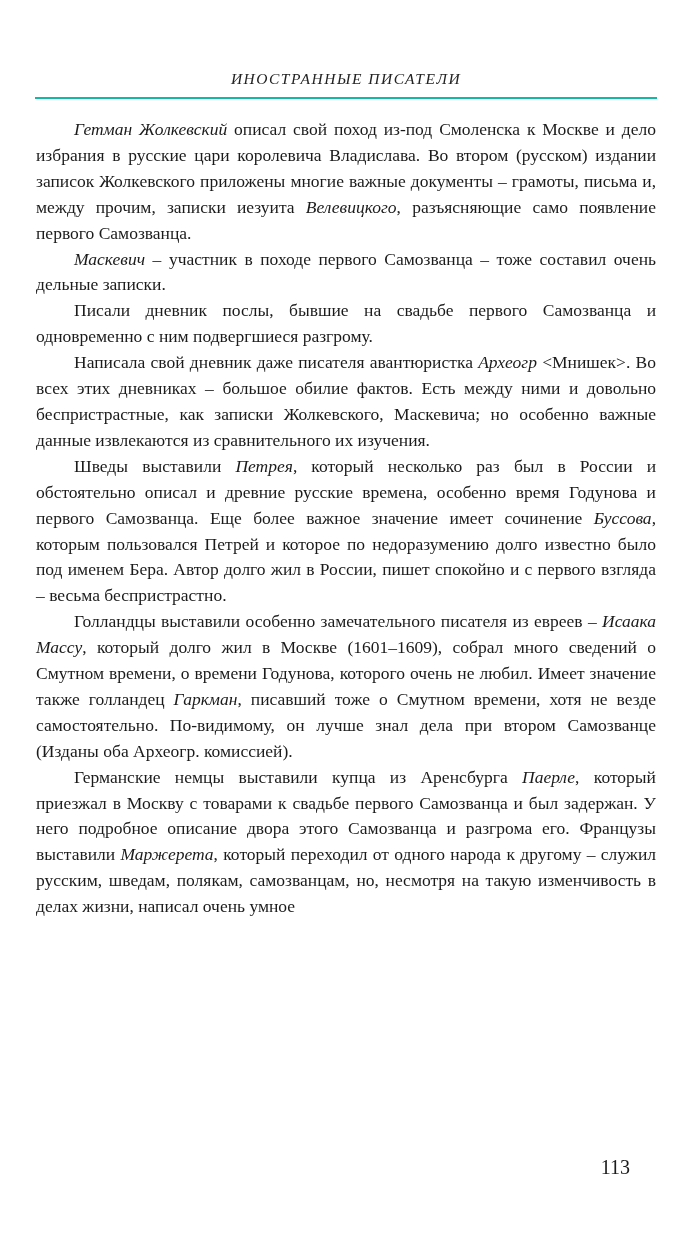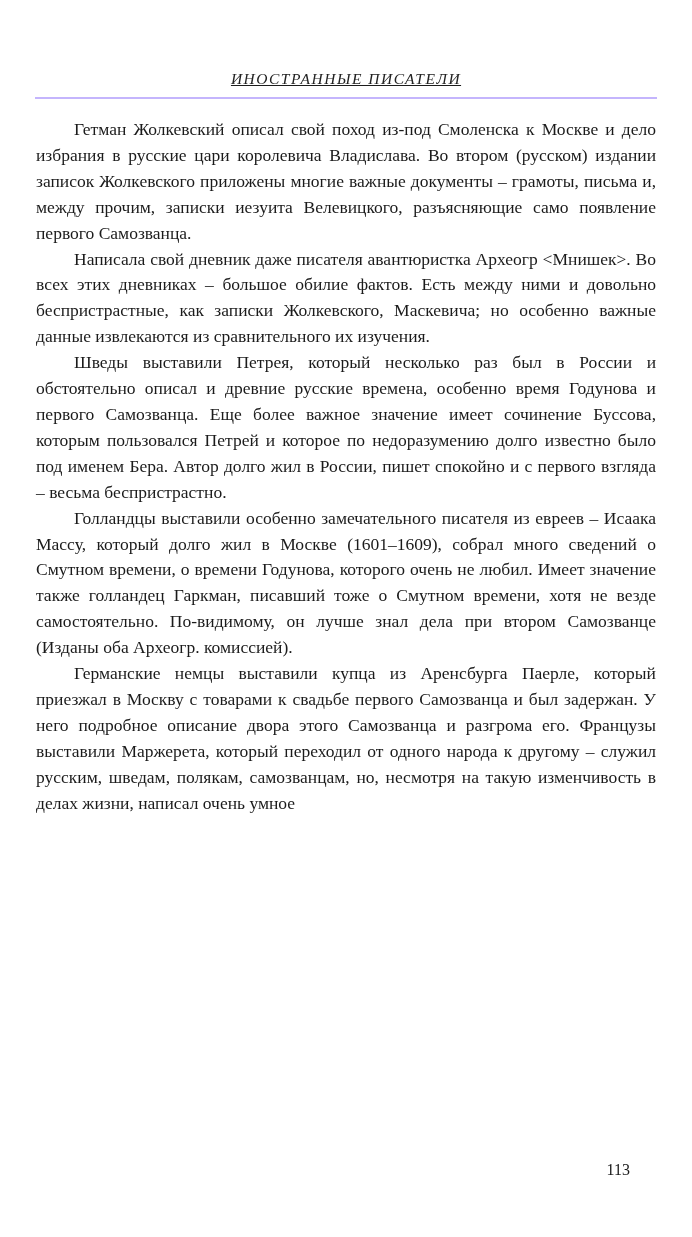--- a/index.html
+++ b/index.html
@@ -17,23 +17,22 @@
     font-family: "Liberation Serif", "DejaVu Serif", serif;
     overflow: hidden;
     box-sizing: border-box;
   }
   .running-header {
     position: absolute;
     top: 70px;
     left: 35px;
     right: 35px;
     text-align: center;
-    border-bottom: 2px solid #c4b5fd;
+    border-bottom: 2px solid #14b8a6;
     padding-bottom: 9px;
-    text-decoration: underline;
   }
   .running-header .header-text {
     font-style: italic;
     font-size: 15.5px;
     letter-spacing: 1.5px;
     color: #222;
   }
   .body-text {
     position: absolute;
     top: 117px;
@@ -44,40 +43,43 @@
     line-height: 25.9px;
     hyphens: auto;
     -webkit-hyphens: auto;
   }
   .body-text p.para {
     margin: 0;
     padding: 0;
     text-indent: 38px;
   }
   .body-text .it {
+    font-style: italic;
   }
   .page-number {
     position: absolute;
     right: 62px;
     bottom: 58px;
-    font-size: 16px;
+    font-size: 20px;
     color: #1b1b1b;
   }
 </style>
 </head>
 <body>
 
 <div class="page">
 
   <div class="running-header">
     <span class="header-text">ИНОСТРАННЫЕ ПИСАТЕЛИ</span>
   </div>
 
   <div class="body-text">
       <p class="para"><span class="it">Гетман Жолкевский</span><span> описал свой поход из-под Смоленска к Москве и дело избрания в русские цари королевича Владислава. Во втором (русском) издании записок Жолкевского приложены многие важные документы – грамоты, письма и, между прочим, записки иезуита </span><span class="it">Велевицкого</span><span>, разъясняющие само появление первого Самозванца.</span></p>
+      <p class="para"><span class="it">Маскевич</span><span> – участник в походе первого Самозванца – тоже составил очень дельные записки.</span></p>
+      <p class="para"><span>Писали дневник послы, бывшие на свадьбе первого Самозванца и одновременно с ним подвергшиеся разгрому.</span></p>
       <p class="para"><span>Написала свой дневник даже писателя авантюристка </span><span class="it">Археогр</span><span> &lt;Мнишек&gt;. Во всех этих дневниках – большое обилие фактов. Есть между ними и довольно беспристрастные, как записки Жолкевского, Маскевича; но особенно важные данные извлекаются из сравнительного их изучения.</span></p>
       <p class="para"><span>Шведы выставили </span><span class="it">Петрея</span><span>, который несколько раз был в России и обстоятельно описал и древние русские времена, особенно время Годунова и первого Самозванца. Еще более важное значение имеет сочинение </span><span class="it">Буссова</span><span>, которым пользовался Петрей и которое по недоразумению долго известно было под именем Бера. Автор долго жил в России, пишет спокойно и с первого взгляда – весьма беспристрастно.</span></p>
       <p class="para"><span>Голландцы выставили особенно замечательного писателя из евреев – </span><span class="it">Исаака Массу</span><span>, который долго жил в Москве (1601–1609), собрал много сведений о Смутном времени, о времени Годунова, которого очень не любил. Имеет значение также голландец </span><span class="it">Гаркман</span><span>, писавший тоже о Смутном времени, хотя не везде самостоятельно. По-видимому, он лучше знал дела при втором Самозванце (Изданы оба Археогр. комиссией).</span></p>
       <p class="para"><span>Германские немцы выставили купца из Аренсбурга </span><span class="it">Паерле</span><span>, который приезжал в Москву с товарами к свадьбе первого Самозванца и был задержан. У него подробное описание двора этого Самозванца и разгрома его. Французы выставили </span><span class="it">Маржерета</span><span>, который переходил от одного народа к другому – служил русским, шведам, полякам, самозванцам, но, несмотря на такую изменчивость в делах жизни, написал очень умное</span></p>
     </div>
 
   <div class="page-number">113</div>
 
 </div>
 

